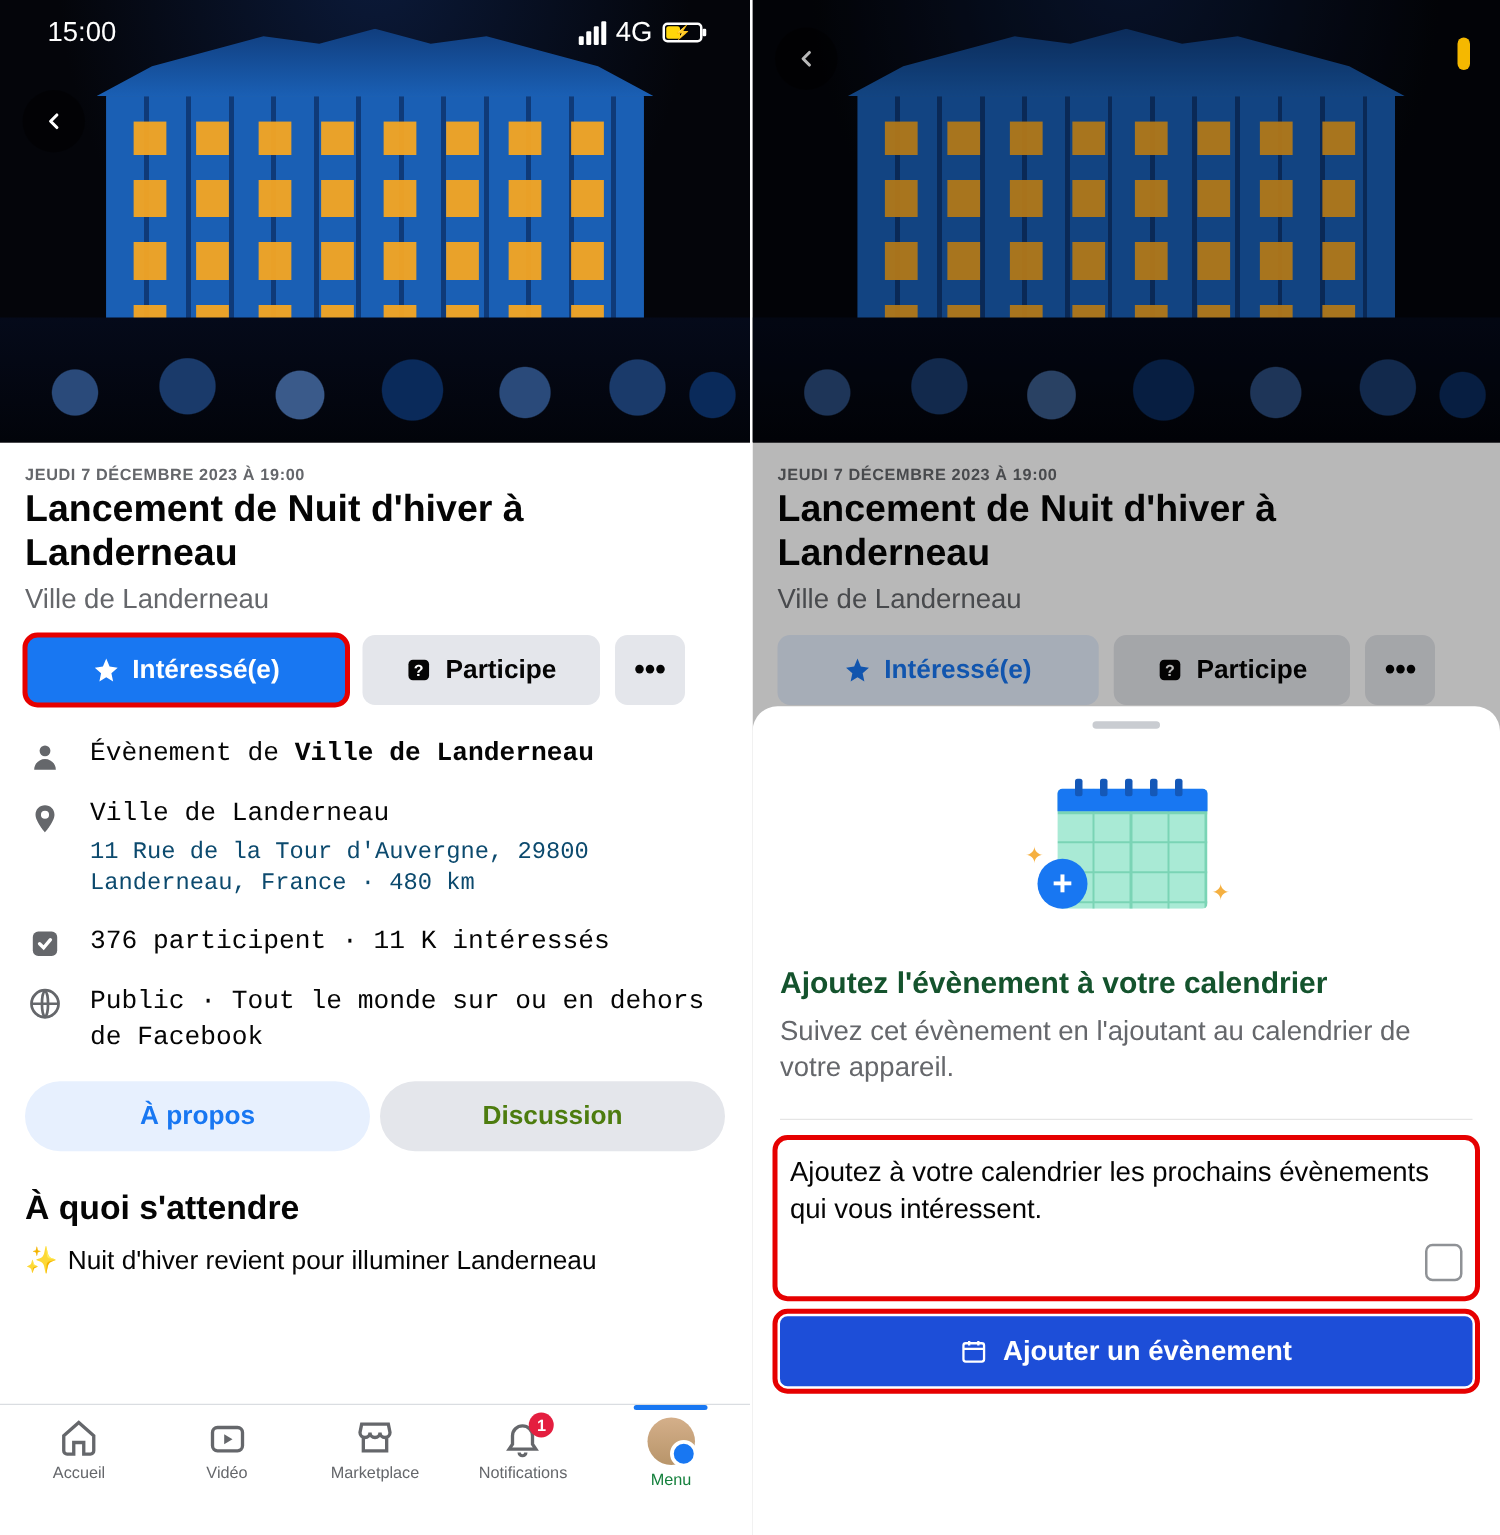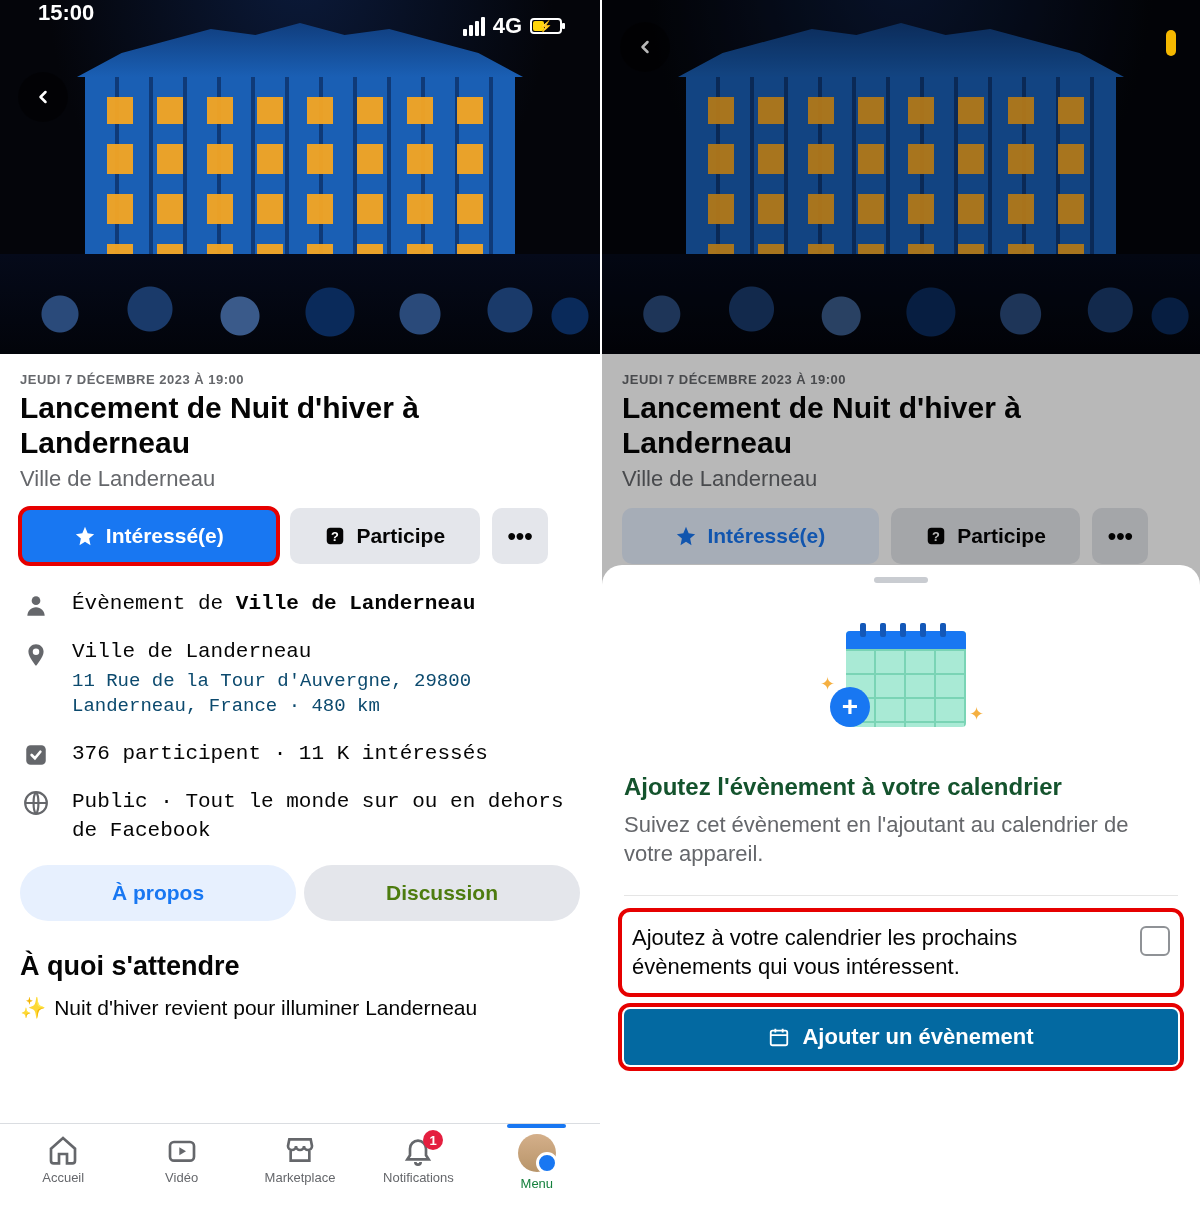--- a/index.html
+++ b/index.html
@@ -45,21 +45,21 @@
       radial-gradient(circle at 25% 55%, #1a3a6a 22px, transparent 23px),
       radial-gradient(circle at 40% 62%, #3a5a8a 19px, transparent 20px),
       radial-gradient(circle at 55% 58%, #0a2a5a 24px, transparent 25px),
       radial-gradient(circle at 70% 60%, #2a4a7a 20px, transparent 21px),
       radial-gradient(circle at 85% 56%, #1a3a6a 22px, transparent 23px),
       radial-gradient(circle at 95% 62%, #0a2a5a 18px, transparent 19px),
       linear-gradient(#050a1a, #02040a);
   }
 
   
-  .status { position:absolute; top:0; left:0; right:0; height:52px; display:flex; justify-content:space-between; padding:0 38px; color:#fff; font-weight:700; font-size:22px; z-index:3;}
+  .status { position:absolute; top:0; left:0; right:0; height:52px; display:flex; align-items:center; justify-content:space-between; padding:0 38px; color:#fff; font-weight:400; font-size:22px; z-index:3;}
   .status-right { display:flex; align-items:center; gap:8px; font-size:22px;}
   .signal { display:inline-flex; align-items:flex-end; gap:2px; }
   .signal i { width:4px; background:#fff; display:inline-block; border-radius:1px;}
   .signal i:nth-child(1){height:7px}.signal i:nth-child(2){height:11px}.signal i:nth-child(3){height:15px}.signal i:nth-child(4){height:19px}
   .battery { width:32px; height:16px; border:2px solid #fff; border-radius:4px; position:relative;}
   .battery::after{content:"";position:absolute;right:-5px;top:3px;width:3px;height:6px;background:#fff;border-radius:1px;}
   .battery-fill{position:absolute;left:1px;top:1px;bottom:1px;width:40%;background:#ffd60a;border-radius:2px;}
   .bolt{position:absolute;left:50%;top:50%;transform:translate(-50%,-50%);font-size:11px;color:#000;}
 
   .back-btn {
@@ -131,24 +131,24 @@
       repeating-linear-gradient(90deg, transparent 0 28px, #7ad4b5 28px 30px);
     background-position:0 18px, 0 18px;
   }
   .cal-head { position:absolute; left:20px; top:8px; width:120px; height:18px; background:#1877f2; border-radius:4px 4px 0 0;}
   .cal-ring { position:absolute; top:0; width:6px; height:14px; background:#1458b8; border-radius:2px;}
   .plus-badge { position:absolute; left:4px; bottom:6px; width:40px; height:40px; border-radius:50%; background:#1877f2; color:#fff; display:flex; align-items:center; justify-content:center; font-size:28px; font-weight:700;}
   .spark { position:absolute; font-size:18px; color:#f5b041;}
   .sheet h2 { font-size:24px; font-weight:800; line-height:1.2; color:#14532d;}
   .sheet p { font-size:22px; color:#65676b; margin-top:8px; line-height:1.35;}
   .divider { height:1px; background:#e5e5e5; margin:26px 0 18px 0;}
-  .chkrow { display:flex; align-items:flex-start; gap:0; padding:10px 8px; border-radius:6px;}
+  .chkrow { display:flex; align-items:flex-end; gap:12px; padding:10px 8px; border-radius:6px;flex-direction:column;}
   .chkrow .lbl { flex:1; font-size:22px; color:#050505; line-height:1.3;}
   .chkbox { width:30px; height:30px; border:2.5px solid #8f9296; border-radius:6px; flex-shrink:0; margin-top:2px;}
-  .sheet-btn { margin-top:18px; height:56px; border-radius:8px; background:#0369a1; color:#fff; display:flex; align-items:center; justify-content:center; gap:12px; font-size:22px; font-weight:700; cursor:pointer;}
+  .sheet-btn { margin-top:18px; height:56px; border-radius:8px; background:#1d4ed8; color:#fff; display:flex; align-items:center; justify-content:center; gap:12px; font-size:22px; font-weight:700; cursor:pointer;}
   .hl-box { outline:4px solid #e60000; outline-offset:2px; border-radius:6px;}
 
   
   .phone-right .content { position:relative; }
   .phone-right .btn-primary { background:#e7f0fe; color:#1877f2;}
   .phone-right .right-dot { position:absolute; top:30px; right:24px; width:10px; height:26px; background:#f5b800; border-radius:5px; z-index:6;}
 </style>
 </head>
 <body>
 

